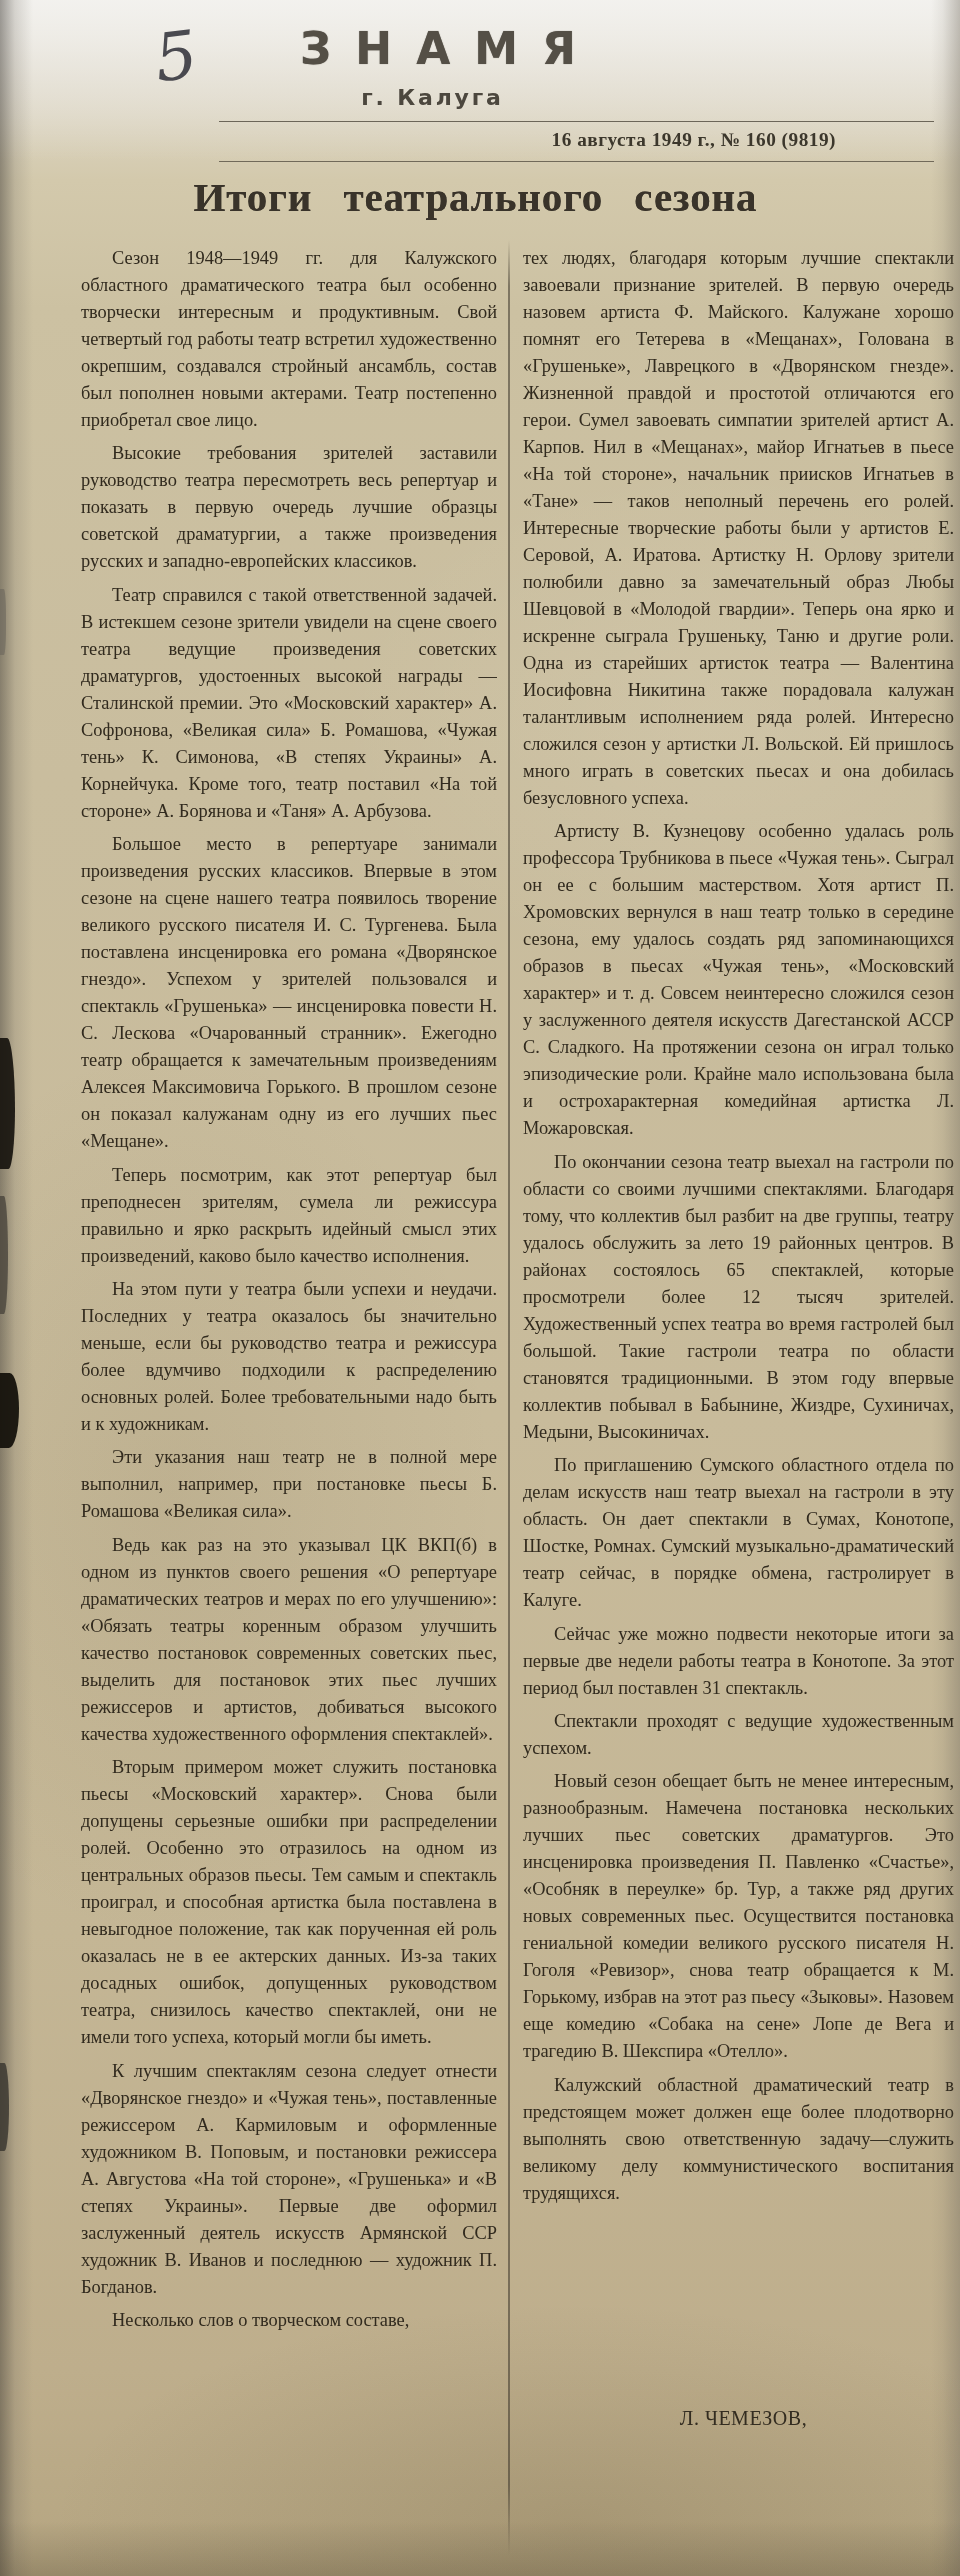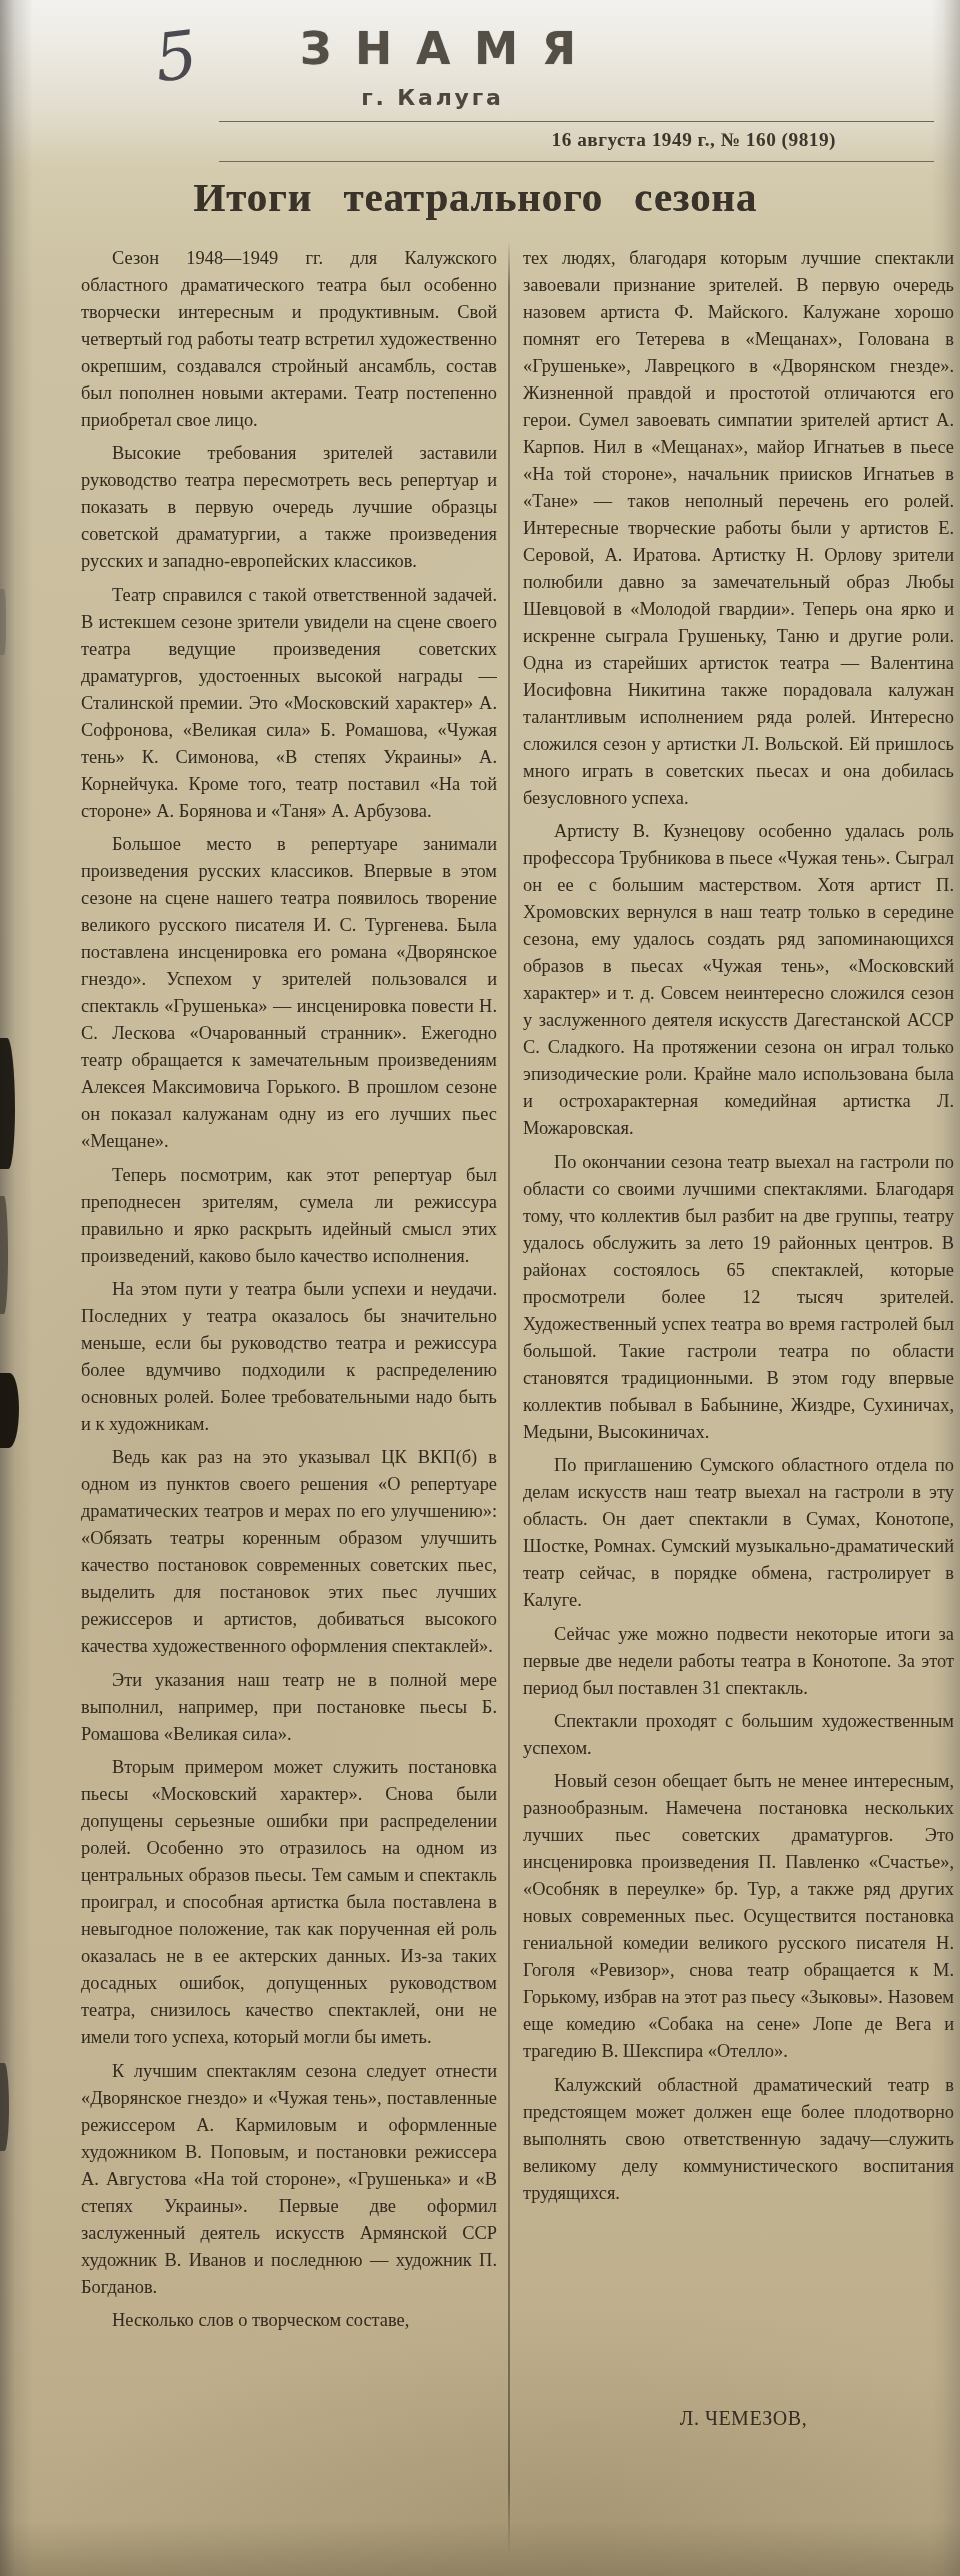--- a/index.html
+++ b/index.html
@@ -118,34 +118,34 @@
 <div class="article-title">Итоги театрального сезона</div>
 
 <div class="columns">
   <div class="col col-left">
     <p>Сезон 1948—1949 гг. для Калужского областного драматического театра был особенно творчески интересным и продуктивным. Свой четвертый год работы театр встретил художественно окрепшим, создавался стройный ансамбль, состав был пополнен новыми актерами. Театр постепенно приобретал свое лицо.</p>
     <p>Высокие требования зрителей заставили руководство театра пересмотреть весь репертуар и показать в первую очередь лучшие образцы советской драматургии, а также произведения русских и западно-европейских классиков.</p>
     <p>Театр справился с такой ответственной задачей. В истекшем сезоне зрители увидели на сцене своего театра ведущие произведения советских драматургов, удостоенных высокой награды — Сталинской премии. Это «Московский характер» А. Софронова, «Великая сила» Б. Ромашова, «Чужая тень» К. Симонова, «В степях Украины» А. Корнейчука. Кроме того, театр поставил «На той стороне» А. Борянова и «Таня» А. Арбузова.</p>
     <p>Большое место в репертуаре занимали произведения русских классиков. Впервые в этом сезоне на сцене нашего театра появилось творение великого русского писателя И. С. Тургенева. Была поставлена инсценировка его романа «Дворянское гнездо». Успехом у зрителей пользовался и спектакль «Грушенька» — инсценировка повести Н. С. Лескова «Очарованный странник». Ежегодно театр обращается к замечательным произведениям Алексея Максимовича Горького. В прошлом сезоне он показал калужанам одну из его лучших пьес «Мещане».</p>
     <p>Теперь посмотрим, как этот репертуар был преподнесен зрителям, сумела ли режиссура правильно и ярко раскрыть идейный смысл этих произведений, каково было качество исполнения.</p>
     <p>На этом пути у театра были успехи и неудачи. Последних у театра оказалось бы значительно меньше, если бы руководство театра и режиссура более вдумчиво подходили к распределению основных ролей. Более требовательными надо быть и к художникам.</p>
+    <p>Эти указания наш театр не в полной мере выполнил, например, при постановке пьесы Б. Ромашова «Великая сила».</p>
     <p>Ведь как раз на это указывал ЦК ВКП(б) в одном из пунктов своего решения «О репертуаре драматических театров и мерах по его улучшению»: «Обязать театры коренным образом улучшить качество постановок современных советских пьес, выделить для постановок этих пьес лучших режиссеров и артистов, добиваться высокого качества художественного оформления спектаклей».</p>
-    <p>Эти указания наш театр не в полной мере выполнил, например, при постановке пьесы Б. Ромашова «Великая сила».</p>
     <p>Вторым примером может служить постановка пьесы «Московский характер». Снова были допущены серьезные ошибки при распределении ролей. Особенно это отразилось на одном из центральных образов пьесы. Тем самым и спектакль проиграл, и способная артистка была поставлена в невыгодное положение, так как порученная ей роль оказалась не в ее актерских данных. Из-за таких досадных ошибок, допущенных руководством театра, снизилось качество спектаклей, они не имели того успеха, который могли бы иметь.</p>
     <p>К лучшим спектаклям сезона следует отнести «Дворянское гнездо» и «Чужая тень», поставленные режиссером А. Кармиловым и оформленные художником В. Поповым, и постановки режиссера А. Августова «На той стороне», «Грушенька» и «В степях Украины». Первые две оформил заслуженный деятель искусств Армянской ССР художник В. Иванов и последнюю — художник П. Богданов.</p>
     <p>Несколько слов о творческом составе,</p>
   </div>
   <div class="column-divider"></div>
   <div class="col col-right">
     <p class="no-indent">тех людях, благодаря которым лучшие спектакли завоевали признание зрителей. В первую очередь назовем артиста Ф. Майского. Калужане хорошо помнят его Тетерева в «Мещанах», Голована в «Грушеньке», Лаврецкого в «Дворянском гнезде». Жизненной правдой и простотой отличаются его герои. Сумел завоевать симпатии зрителей артист А. Карпов. Нил в «Мещанах», майор Игнатьев в пьесе «На той стороне», начальник приисков Игнатьев в «Тане» — таков неполный перечень его ролей. Интересные творческие работы были у артистов Е. Серовой, А. Иратова. Артистку Н. Орлову зрители полюбили давно за замечательный образ Любы Шевцовой в «Молодой гвардии». Теперь она ярко и искренне сыграла Грушеньку, Таню и другие роли. Одна из старейших артисток театра — Валентина Иосифовна Никитина также порадовала калужан талантливым исполнением ряда ролей. Интересно сложился сезон у артистки Л. Вольской. Ей пришлось много играть в советских пьесах и она добилась безусловного успеха.</p>
     <p>Артисту В. Кузнецову особенно удалась роль профессора Трубникова в пьесе «Чужая тень». Сыграл он ее с большим мастерством. Хотя артист П. Хромовских вернулся в наш театр только в середине сезона, ему удалось создать ряд запоминающихся образов в пьесах «Чужая тень», «Московский характер» и т. д. Совсем неинтересно сложился сезон у заслуженного деятеля искусств Дагестанской АССР С. Сладкого. На протяжении сезона он играл только эпизодические роли. Крайне мало использована была и острохарактерная комедийная артистка Л. Можаровская.</p>
     <p>По окончании сезона театр выехал на гастроли по области со своими лучшими спектаклями. Благодаря тому, что коллектив был разбит на две группы, театру удалось обслужить за лето 19 районных центров. В районах состоялось 65 спектаклей, которые просмотрели более 12 тысяч зрителей. Художественный успех театра во время гастролей был большой. Такие гастроли театра по области становятся традиционными. В этом году впервые коллектив побывал в Бабынине, Жиздре, Сухиничах, Медыни, Высокиничах.</p>
     <p>По приглашению Сумского областного отдела по делам искусств наш театр выехал на гастроли в эту область. Он дает спектакли в Сумах, Конотопе, Шостке, Ромнах. Сумский музыкально-драматический театр сейчас, в порядке обмена, гастролирует в Калуге.</p>
     <p>Сейчас уже можно подвести некоторые итоги за первые две недели работы театра в Конотопе. За этот период был поставлен 31 спектакль.</p>
-    <p>Спектакли проходят с большим художественным успехом.</p>
+    <p>Спектакли проходят с ведущие художественным успехом.</p>
     <p>Новый сезон обещает быть не менее интересным, разнообразным. Намечена постановка нескольких лучших пьес советских драматургов. Это инсценировка произведения П. Павленко «Счастье», «Особняк в переулке» бр. Тур, а также ряд других новых современных пьес. Осуществится постановка гениальной комедии великого русского писателя Н. Гоголя «Ревизор», снова театр обращается к М. Горькому, избрав на этот раз пьесу «Зыковы». Назовем еще комедию «Собака на сене» Лопе де Вега и трагедию В. Шекспира «Отелло».</p>
     <p>Калужский областной драматический театр в предстоящем может должен еще более плодотворно выполнять свою ответственную задачу—служить великому делу коммунистического воспитания трудящихся.</p>
   </div>
 </div>
 
 <div class="signature">
   <div class="sig-name">Л. ЧЕМЕЗОВ,</div>
 </div>
 
 

